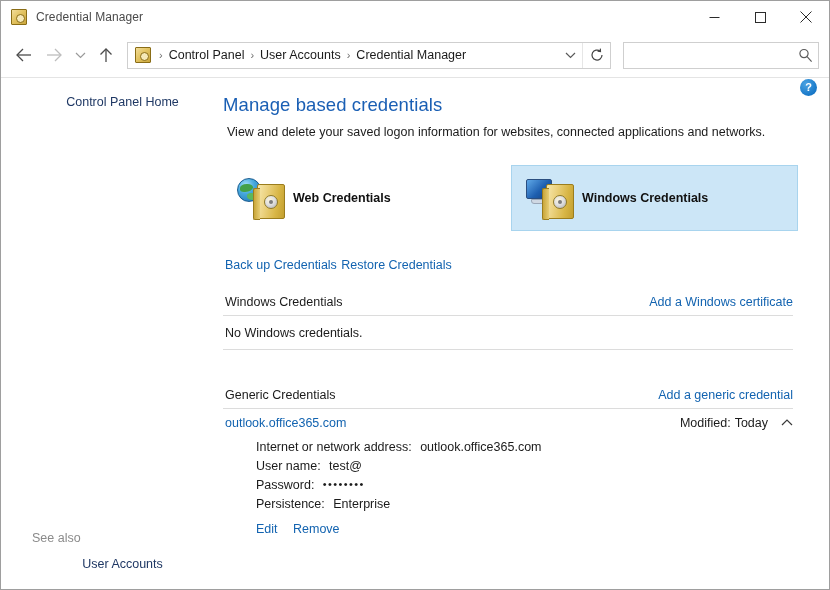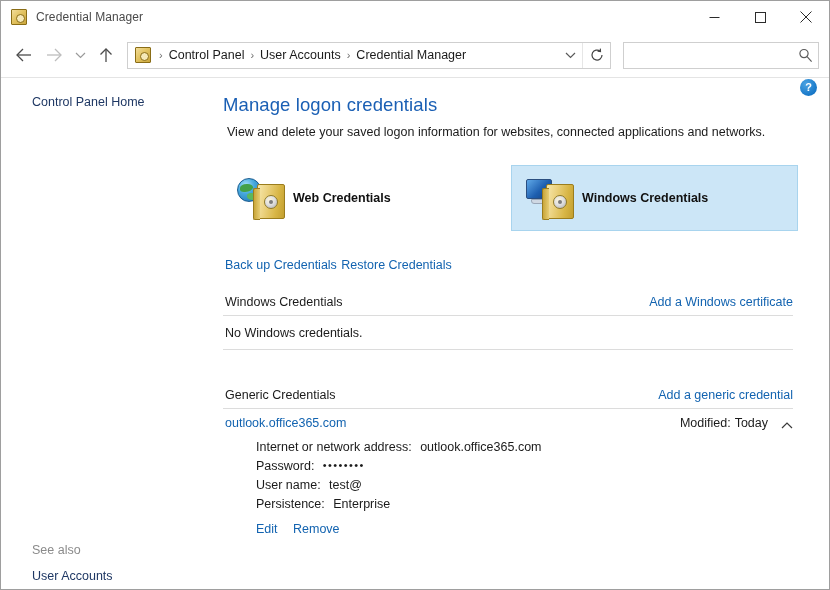--- a/index.html
+++ b/index.html
@@ -184,24 +184,25 @@
     position: relative;
     padding-top: 15px;
     background: #ffffff;
   }
   .sidebar-link {
     font-size: 12.5px;
     color: #1f3864;
     padding: 2px 0 2px 31px;
     display: block;
     white-space: nowrap;
+    text-align: center;
   }
   .sidebar-bottom {
     position: absolute;
-    left: 0; bottom: 4px;
+    left: 0; bottom: 16px;
     width: 100%;
   }
   .see-also-label {
     font-size: 12.5px;
     color: #8b8b8b;
     padding: 0 0 10px 31px;
     display: block;
   }
   .sidebar-link.sub {
     color: #1f3864;
@@ -396,21 +397,21 @@
     align-items: baseline;
     justify-content: space-between;
     padding: 7px 0 6px 2px;
   }
   .cred-name {
     font-size: 12.5px;
     color: #1263b0;
   }
   .cred-right {
     display: flex;
-    align-items: flex-end;
+    align-items: center;
     font-size: 12.5px;
     color: #1b1b1b;
   }
   .cred-modified-label { margin-right: 4px; }
   .cred-modified-value { margin-right: 13px; }
   .chev-up { color: #3a3a3a; display: flex; align-items: center; }
 
   .cred-details {
     padding: 2px 0 0 33px;
   }
@@ -531,21 +532,21 @@
       <div class="sidebar-bottom">
         <span class="see-also-label">See also</span>
         <a class="sidebar-link sub">User Accounts</a>
       </div>
     </div>
 
     <div class="content">
 
       <div class="help-btn">?</div>
 
-      <h1 class="page-title">Manage logon credentials</h1>
+      <h1 class="page-title">Manage based credentials</h1>
       <p class="page-subtitle">View and delete your saved logon information for websites, connected applications and networks.</p>
 
       <div class="tiles">
         <div class="tile web">
           <div class="tile-icon">
             <div class="globe"></div>
             <div class="safe">
                 <div class="safe-dial"></div>
               </div>
           </div>
@@ -601,26 +602,26 @@
             </span>
           </span>
         </div>
 
         <div class="cred-details">
           <div class="detail-line">
             <span class="detail-label">Internet or network address:</span>
             <span class="detail-value">outlook.office365.com</span>
           </div>
           <div class="detail-line">
+            <span class="detail-label">User name:</span>
+            <span class="detail-value">test@</span>
+          </div>
+          <div class="detail-line">
             <span class="detail-label">Password:</span>
             <span class="detail-value dots">••••••••</span>
-          </div>
-          <div class="detail-line">
-            <span class="detail-label">User name:</span>
-            <span class="detail-value">test@</span>
           </div>
           <div class="detail-line">
             <span class="detail-label">Persistence:</span>
             <span class="detail-value">Enterprise</span>
           </div>
           <div class="detail-actions">
             <a class="link">Edit</a>
             <a class="link">Remove</a>
           </div>
         </div>

